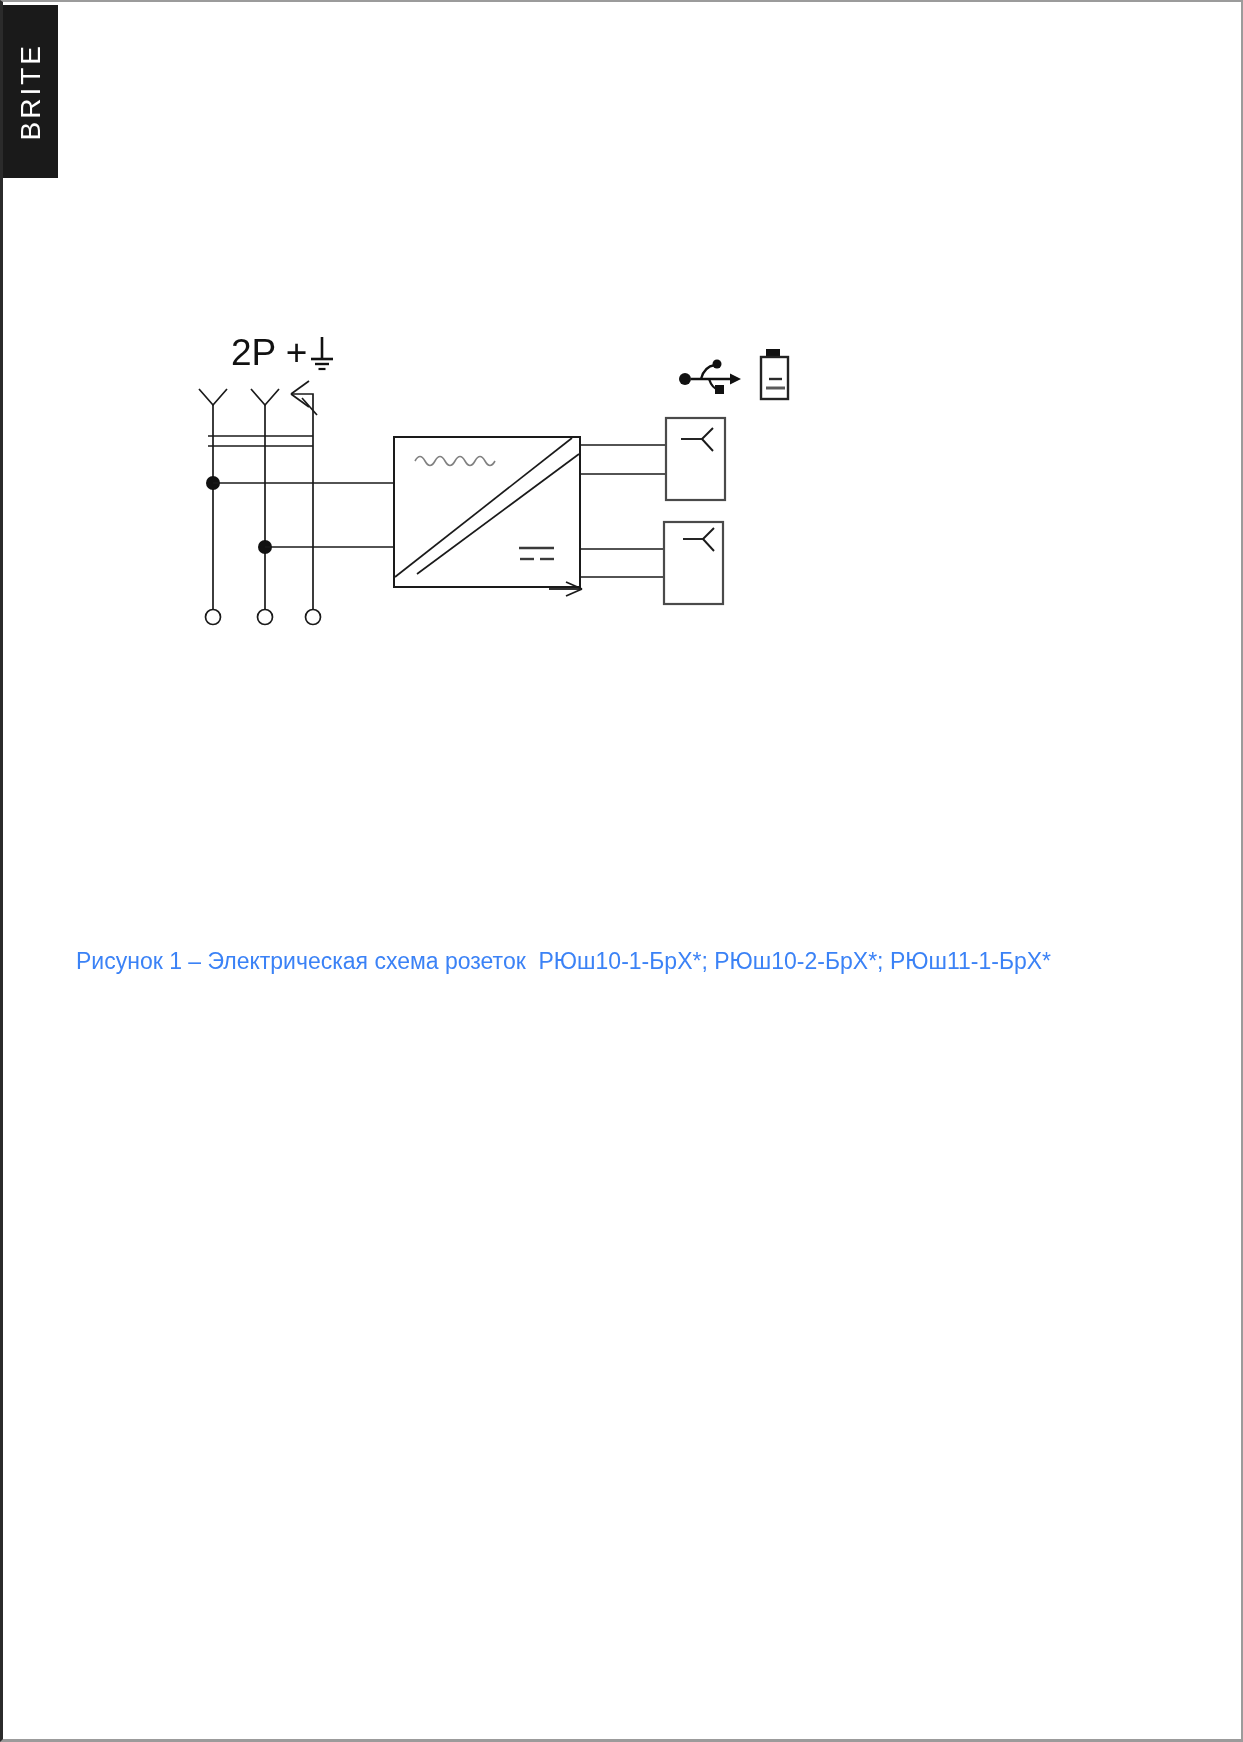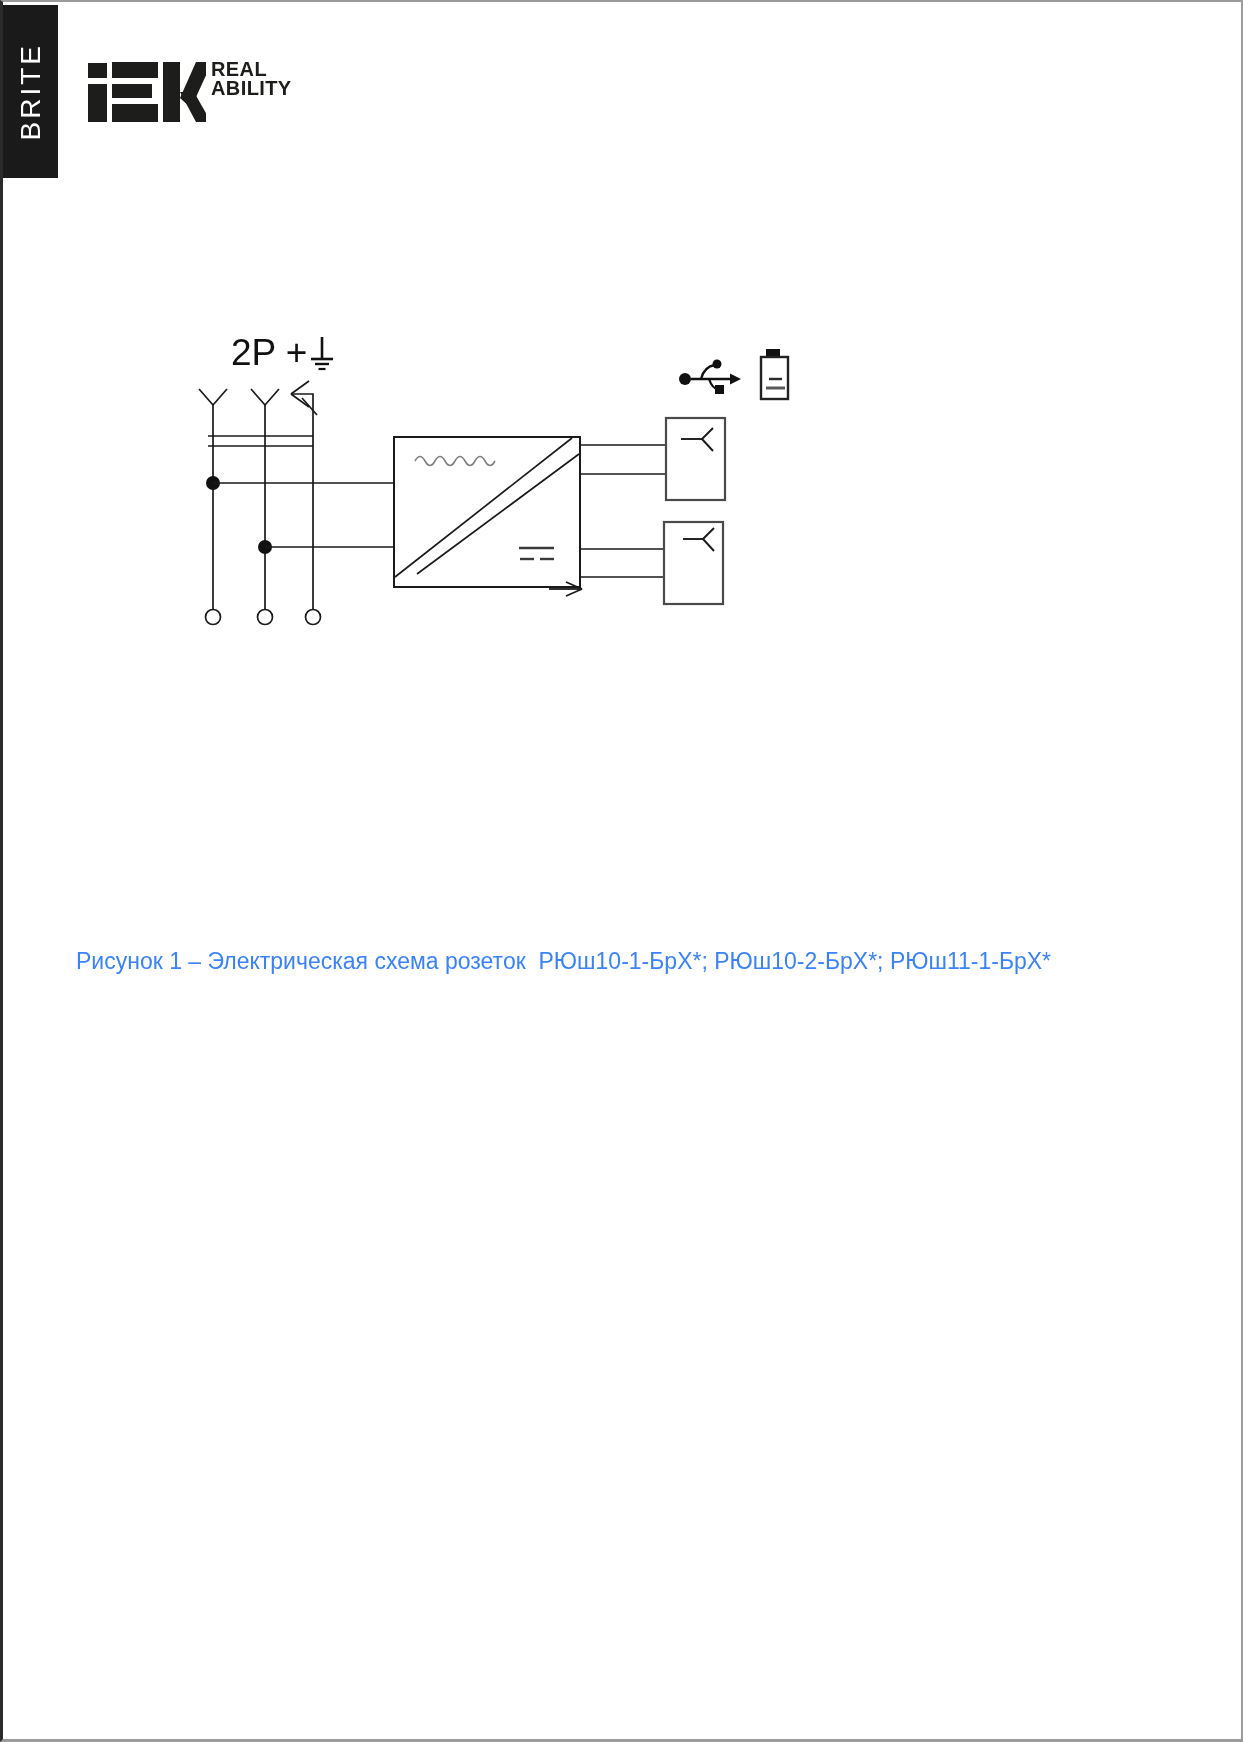--- a/index.html
+++ b/index.html
@@ -51,38 +51,20 @@
 </style>
 </head>
 <body>
 
 <div class="page">
 
   <div class="brite-banner">
     <span class="vtext">BRITE</span>
   </div>
 
-  <div class="logo-wrap">
-    <svg class="logo-svg" width="120" height="70" viewBox="83 56 120 70" xmlns="http://www.w3.org/2000/svg">
-      <g fill="#1d1d1b">
-        <rect x="85" y="61" width="19" height="15"></rect>
-        <rect x="85" y="82" width="19" height="38"></rect>
-        <rect x="109" y="60" width="46" height="16"></rect>
-        <rect x="109" y="82" width="40" height="14"></rect>
-        <rect x="109" y="102" width="46" height="18"></rect>
-        <rect x="160" y="60" width="17" height="60"></rect>
-        <polygon points="177,96 193,60 209,60 188,106"></polygon>
-        <polygon points="177,90 191,90 208,120 193,120"></polygon>
-      </g>
-    </svg>
-    <div class="logo-tagline">
-      <div>REAL</div>
-      <div>ABILITY</div>
-    </div>
-  </div>
 
   <div class="input-label">
     <span>2P +</span>
     <svg width="26" height="40" viewBox="0 0 26 40" style="margin-top:1px" xmlns="http://www.w3.org/2000/svg">
       <g stroke="#111" fill="none">
         <line x1="13" y1="3" x2="13" y2="25" stroke-width="2.6"></line>
         <line x1="2" y1="25" x2="24" y2="25" stroke-width="2.6"></line>
         <line x1="6" y1="30" x2="20" y2="30" stroke-width="2.4"></line>
         <line x1="9.5" y1="35" x2="16.5" y2="35" stroke-width="2.2"></line>
       </g>

